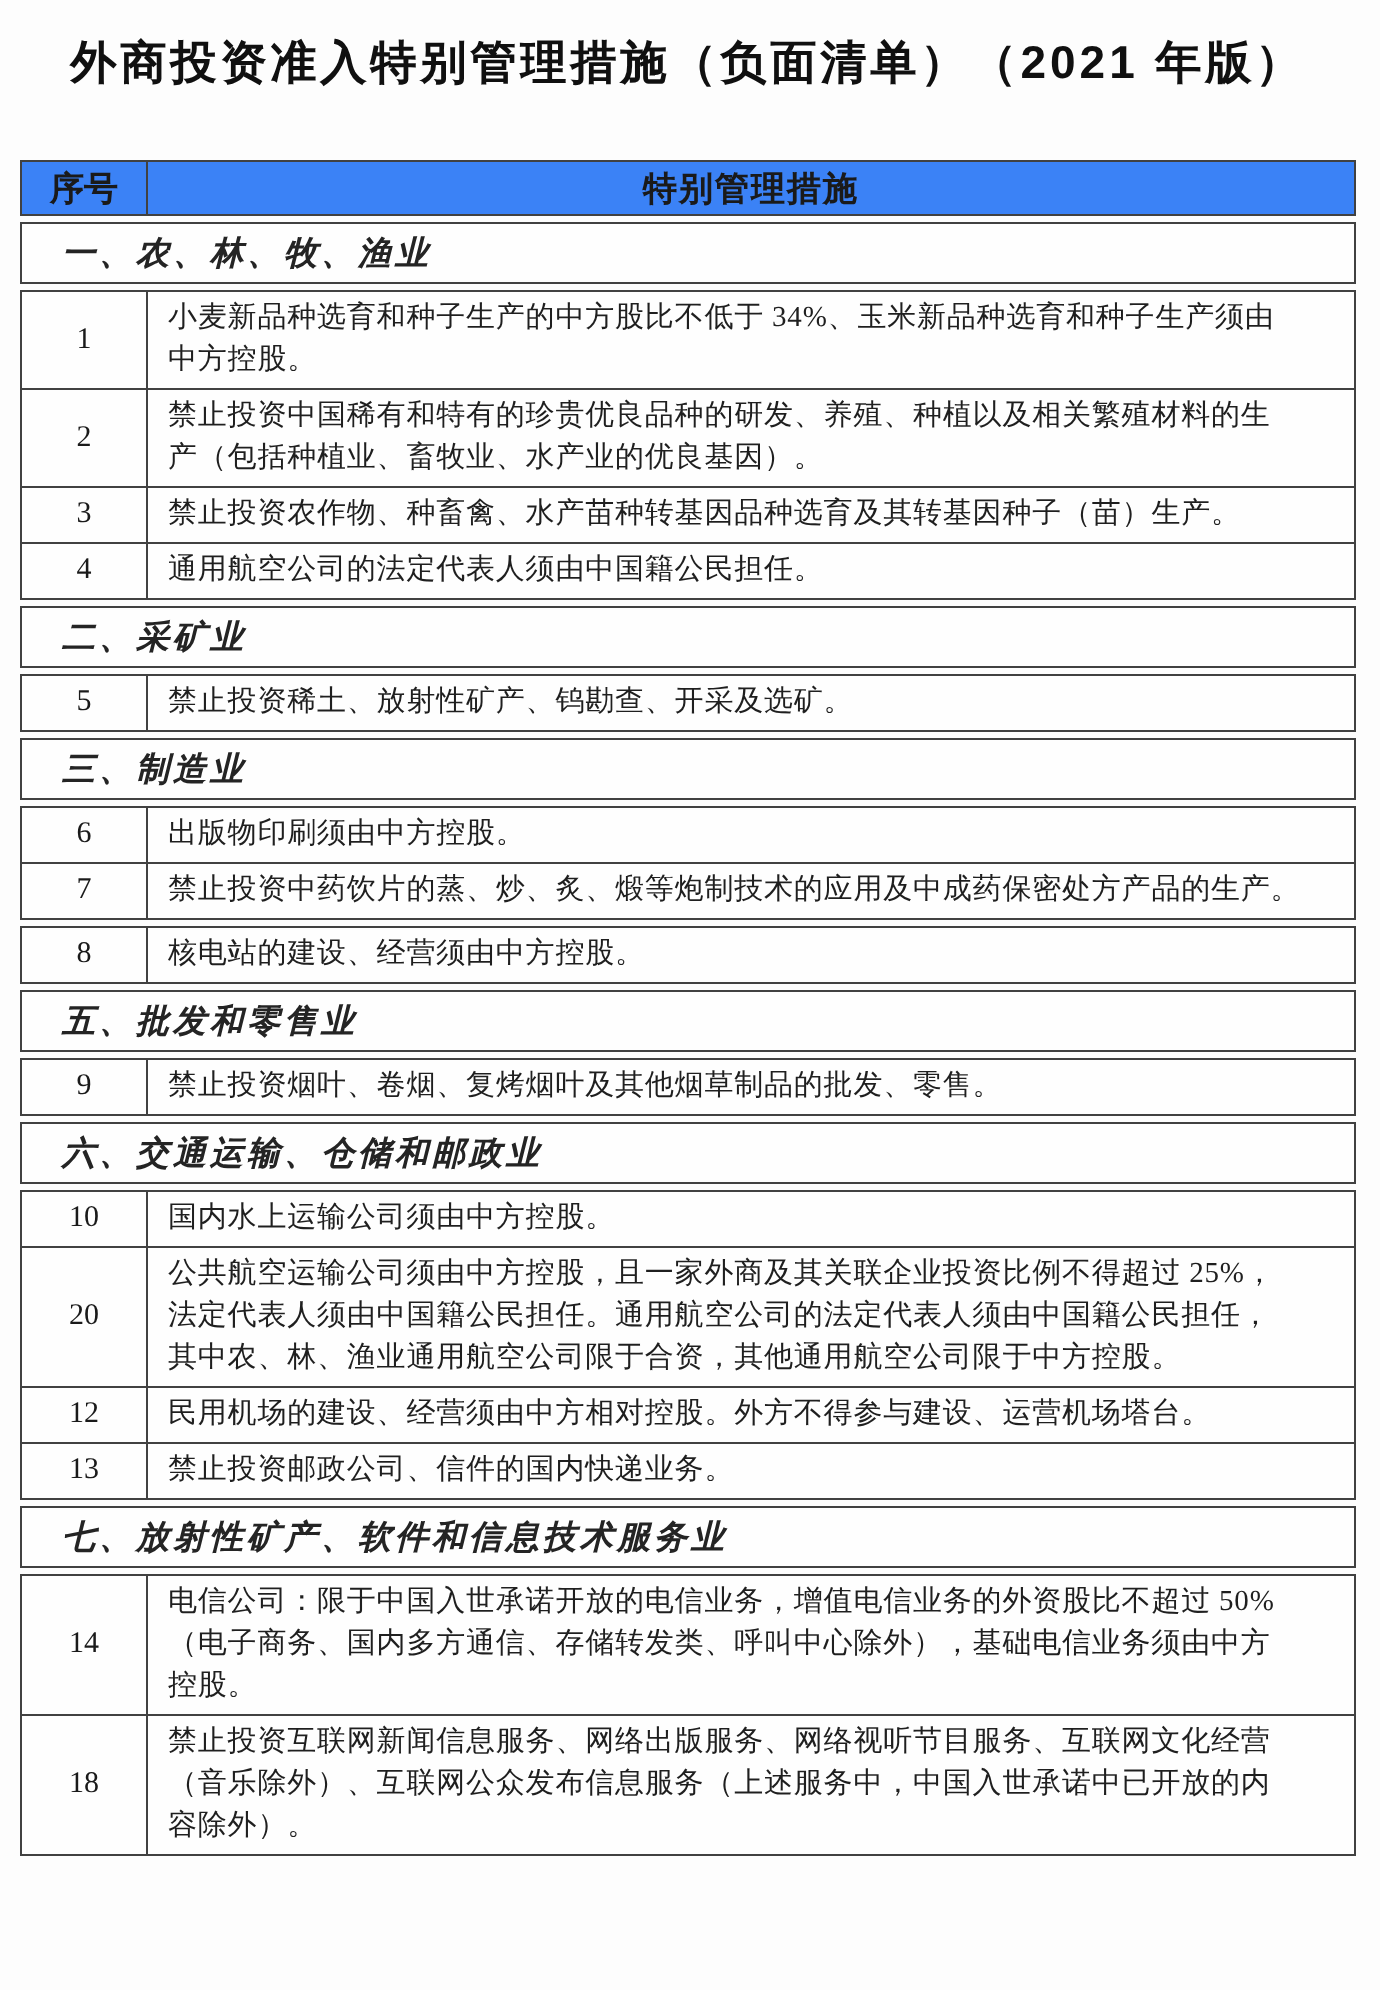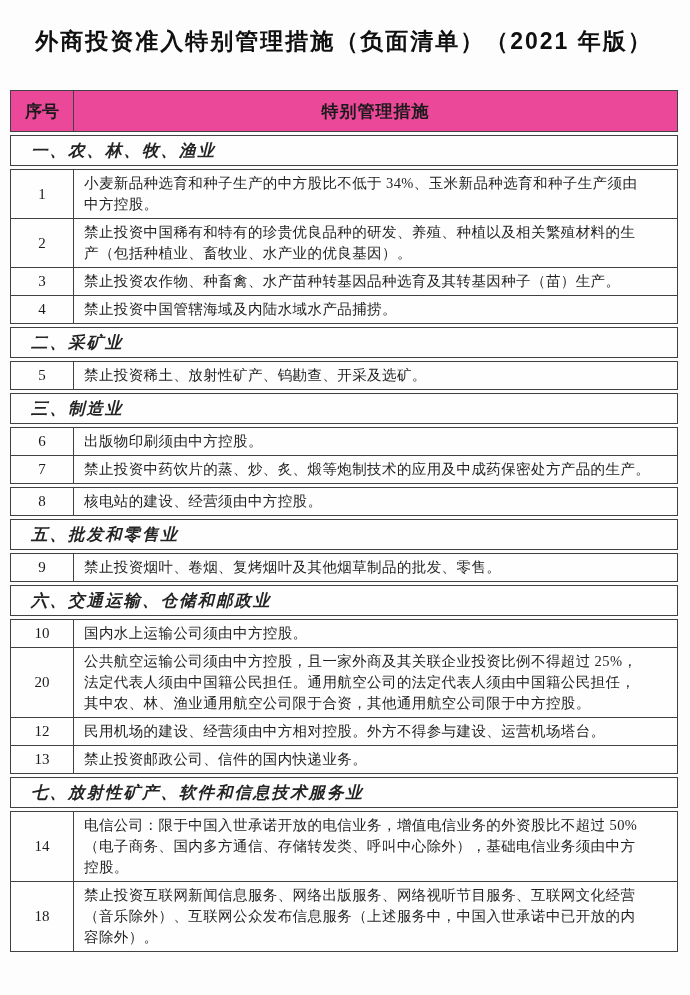--- a/index.html
+++ b/index.html
@@ -8,40 +8,40 @@
     position: relative;
     width: 690px;
     height: 995px;
     margin: 0 auto;
     background: #fdfdfd;
     font-family: "Liberation Serif", serif;
     color: #1f1f1f;
     overflow: hidden;
   }
   .doc-title {
-    margin: 26px 14px 0 12px;
+    margin: 16px 14px 0 12px;
     text-align: center;
     font-family: "Liberation Sans", sans-serif;
     font-weight: bold;
     font-size: 23px;
     letter-spacing: 2px;
     color: #101010;
     white-space: nowrap;
   }
   .table-wrap {
     margin: 33px 12px 0 10px;
     display: flex;
     flex-direction: column;
     gap: 3px; 
   }
   .header-row {
     display: flex;
-    height: 42px;
+    height: 28px;
     border: 1px solid #414141;
-    background: #ec4899;
+    background: #3b82f6;
   }
   .header-cell-no {
     width: 63px;
     border-right: 1px solid #414141;
     display: flex;
     align-items: center;
     justify-content: center;
     font-family: "Liberation Sans", sans-serif;
     font-weight: bold;
     font-size: 17px;
@@ -130,21 +130,21 @@
     <div class="cell-no">2</div>
     <div class="cell-text">禁止投资中国稀有和特有的珍贵优良品种的研发、养殖、种植以及相关繁殖材料的生
 产（包括种植业、畜牧业、水产业的优良基因）。</div>
   </div>
           <div class="measure-row">
     <div class="cell-no">3</div>
     <div class="cell-text">禁止投资农作物、种畜禽、水产苗种转基因品种选育及其转基因种子（苗）生产。</div>
   </div>
           <div class="measure-row">
     <div class="cell-no">4</div>
-    <div class="cell-text">禁止投资中国管辖海域及内陆水域水产品捕捞。</div>
+    <div class="cell-text">通用航空公司的法定代表人须由中国籍公民担任。</div>
   </div>
         </div>
         <div class="section-band">
     <span class="section-label">二、采矿业</span>
   </div>
         <div class="rows-block">
           <div class="measure-row">
     <div class="cell-no">5</div>
     <div class="cell-text">禁止投资稀土、放射性矿产、钨勘查、开采及选矿。</div>
   </div>

